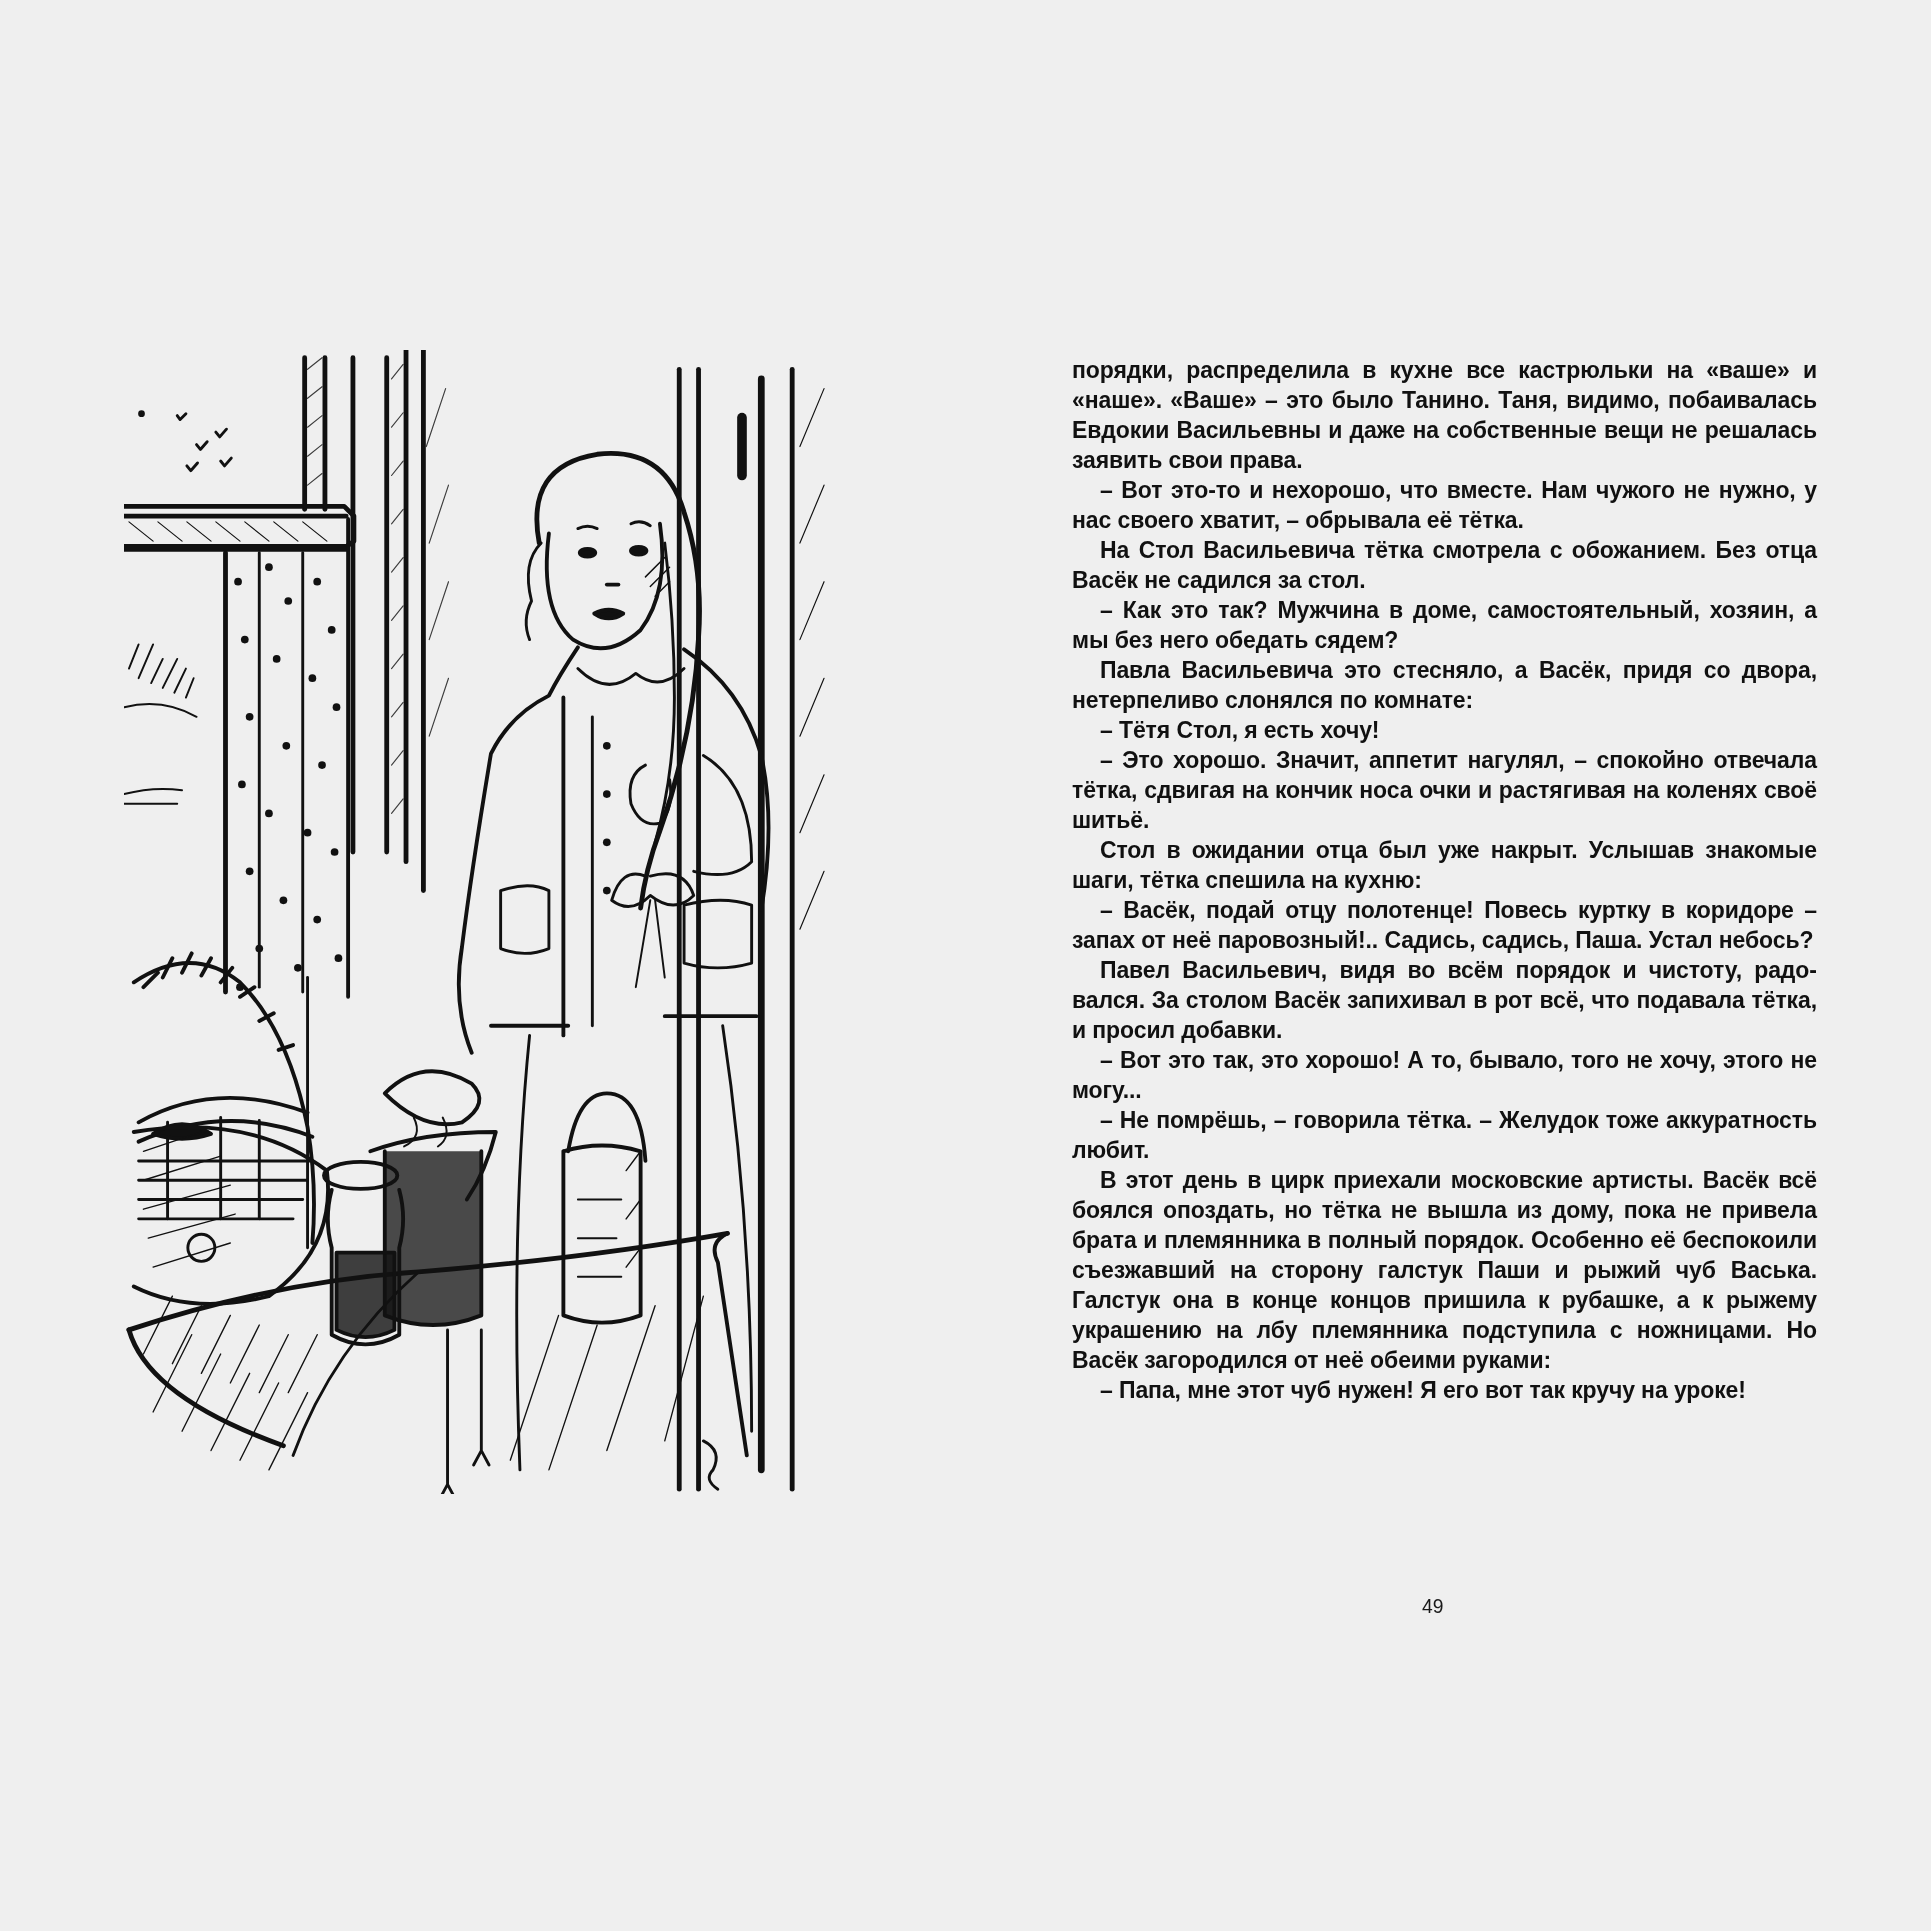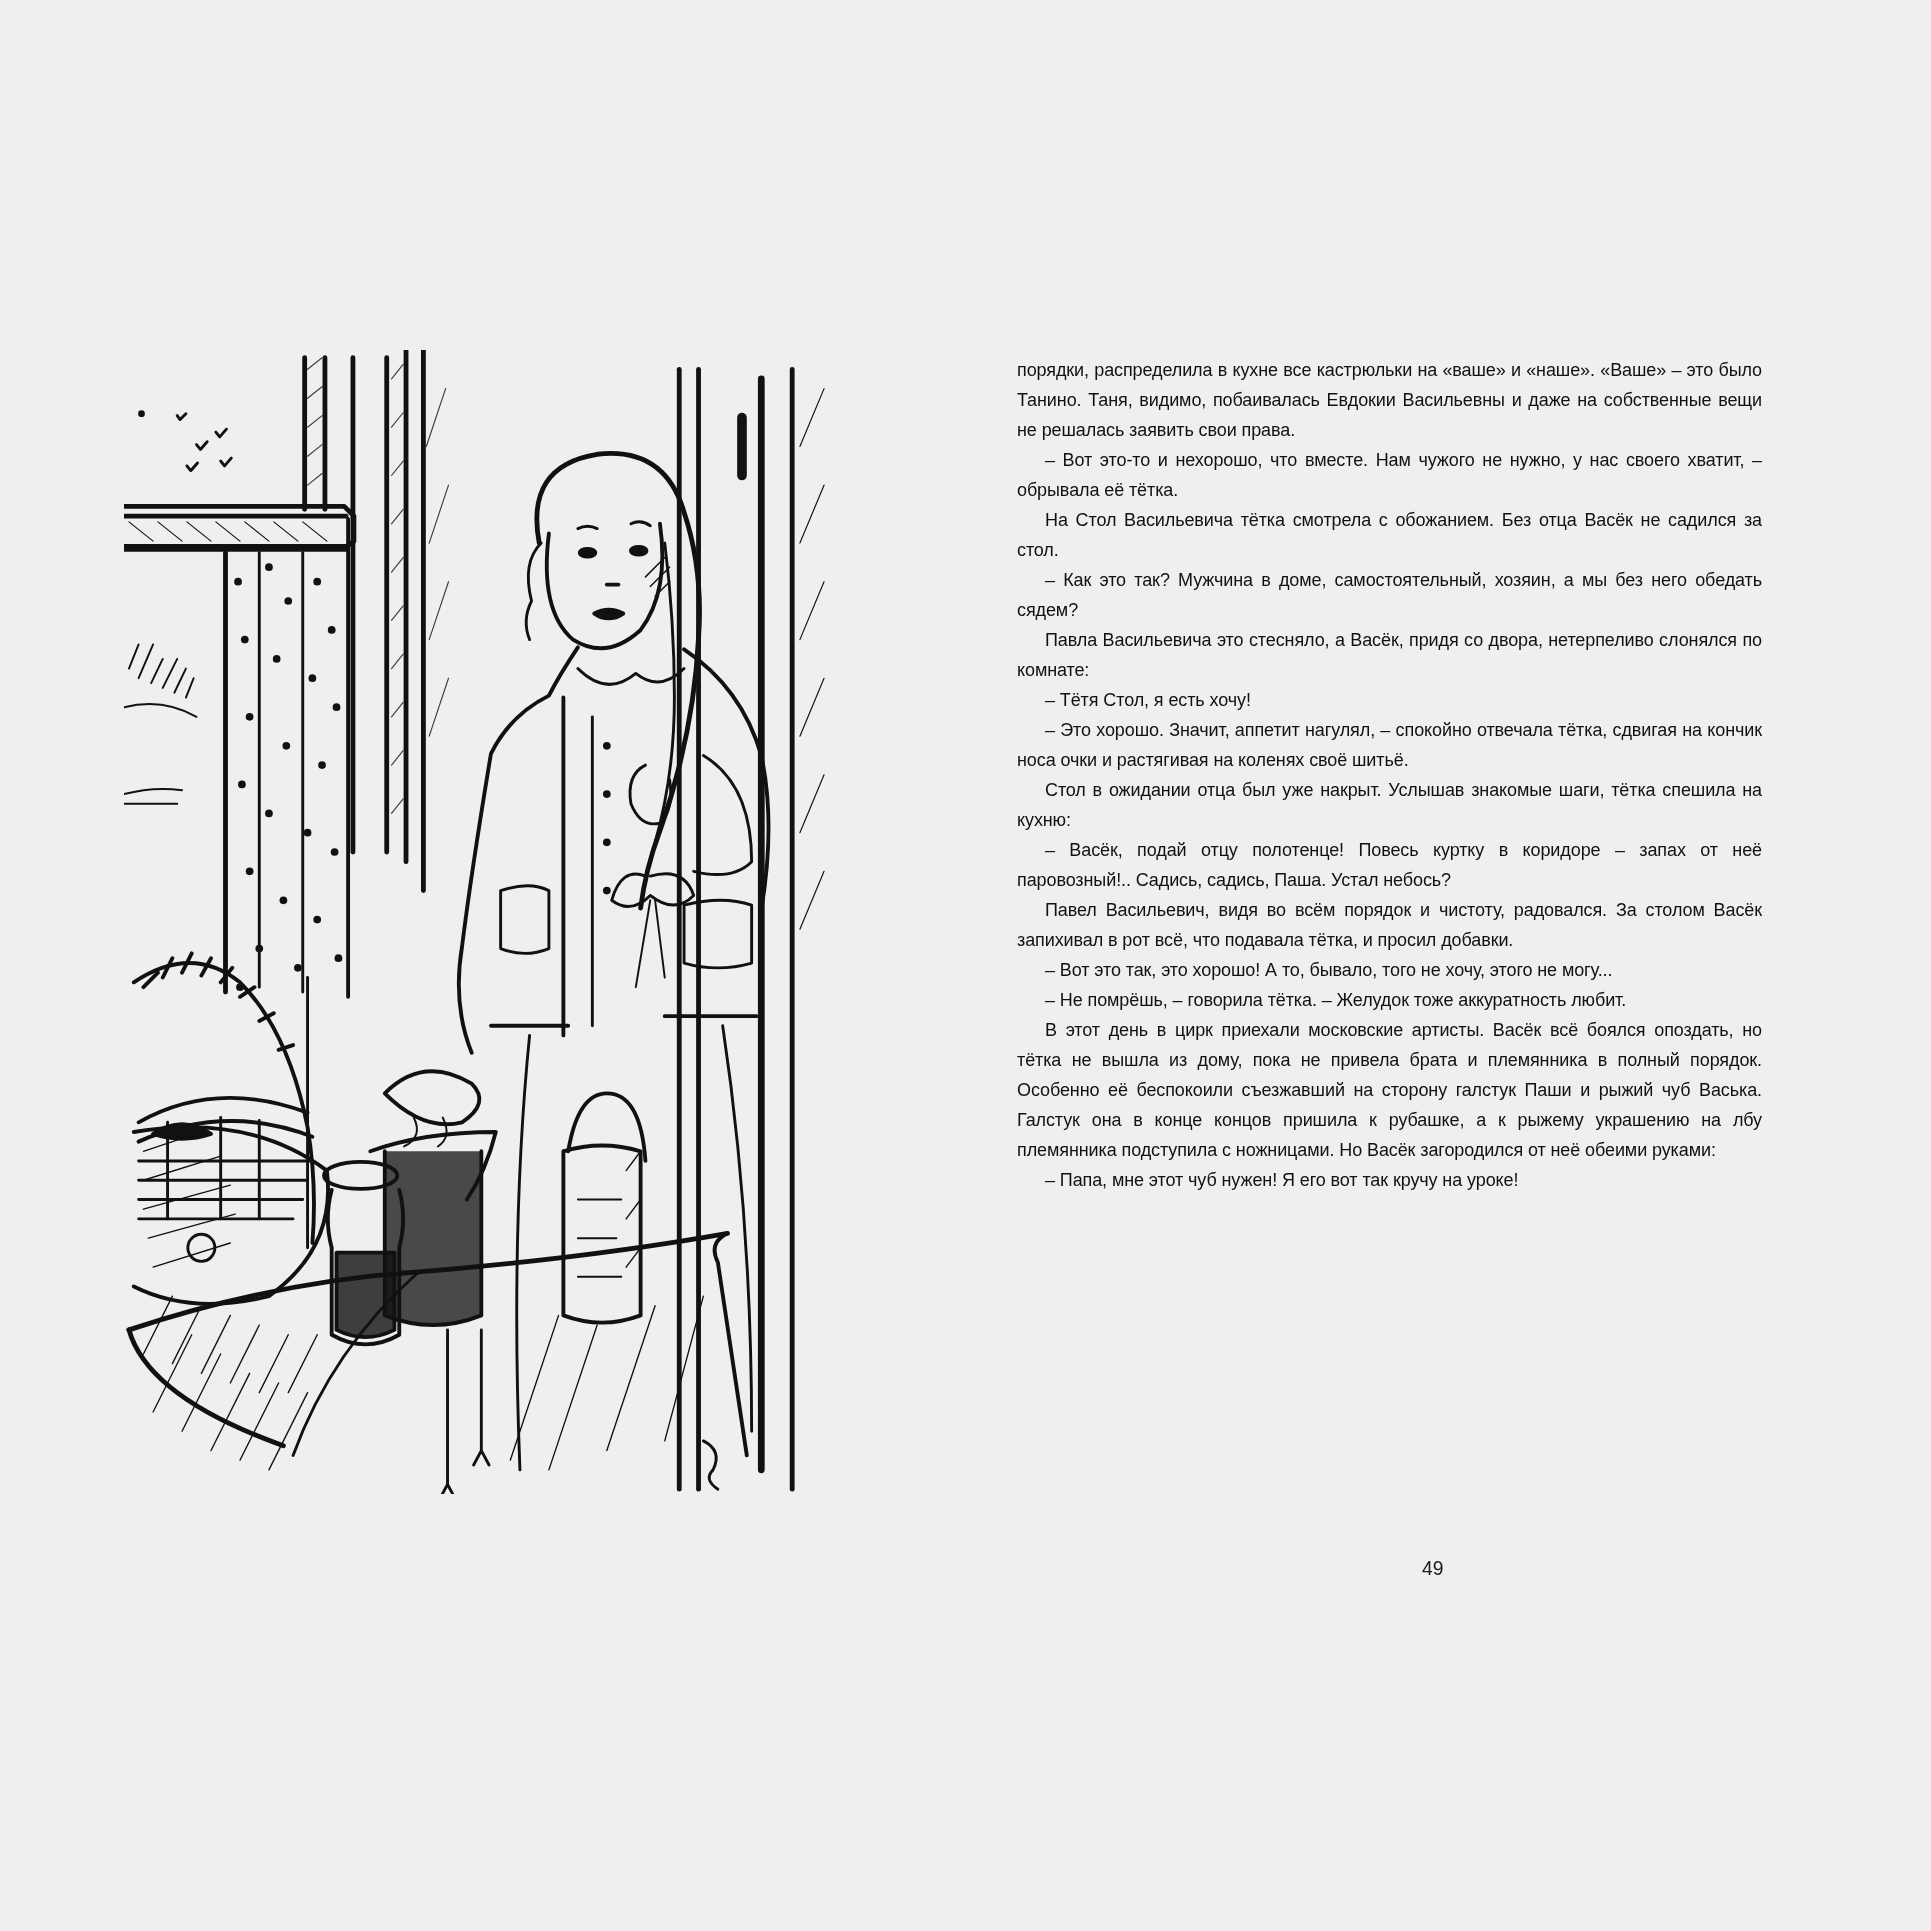--- a/index.html
+++ b/index.html
@@ -12,36 +12,37 @@
     color: #111;
   }
   .illustration {
     position: absolute;
     left: 124px; top: 350px;
     width: 705px; height: 1144px;
   }
   .illustration svg { width: 100%; height: 100%; display: block; }
   .text-column {
     position: absolute;
-    left: 1017px; top: 355px;
+    left: 1072px; top: 355px;
     width: 745px;
-    font-size: 18px;
+    font-size: 23px;
     line-height: 30px;
     text-align: justify;
     letter-spacing: -0.1px;
+    font-weight: bold;
   }
   .text-column .p {
     margin: 0;
     text-indent: 28px;
     hyphens: manual;
   }
   .text-column .p.no-indent { text-indent: 0; }
   .page-number {
     position: absolute;
-    left: 1422px; top: 1558px;
+    left: 1422px; top: 1596px;
     font-size: 19.3px;
     color: #1a1a1a;
   }
 </style>
 </head>
 <body>
 
 <div class="illustration">
   <svg viewBox="0 0 730 1185" fill="none" stroke="#111" stroke-linecap="round" stroke-linejoin="round">
 

